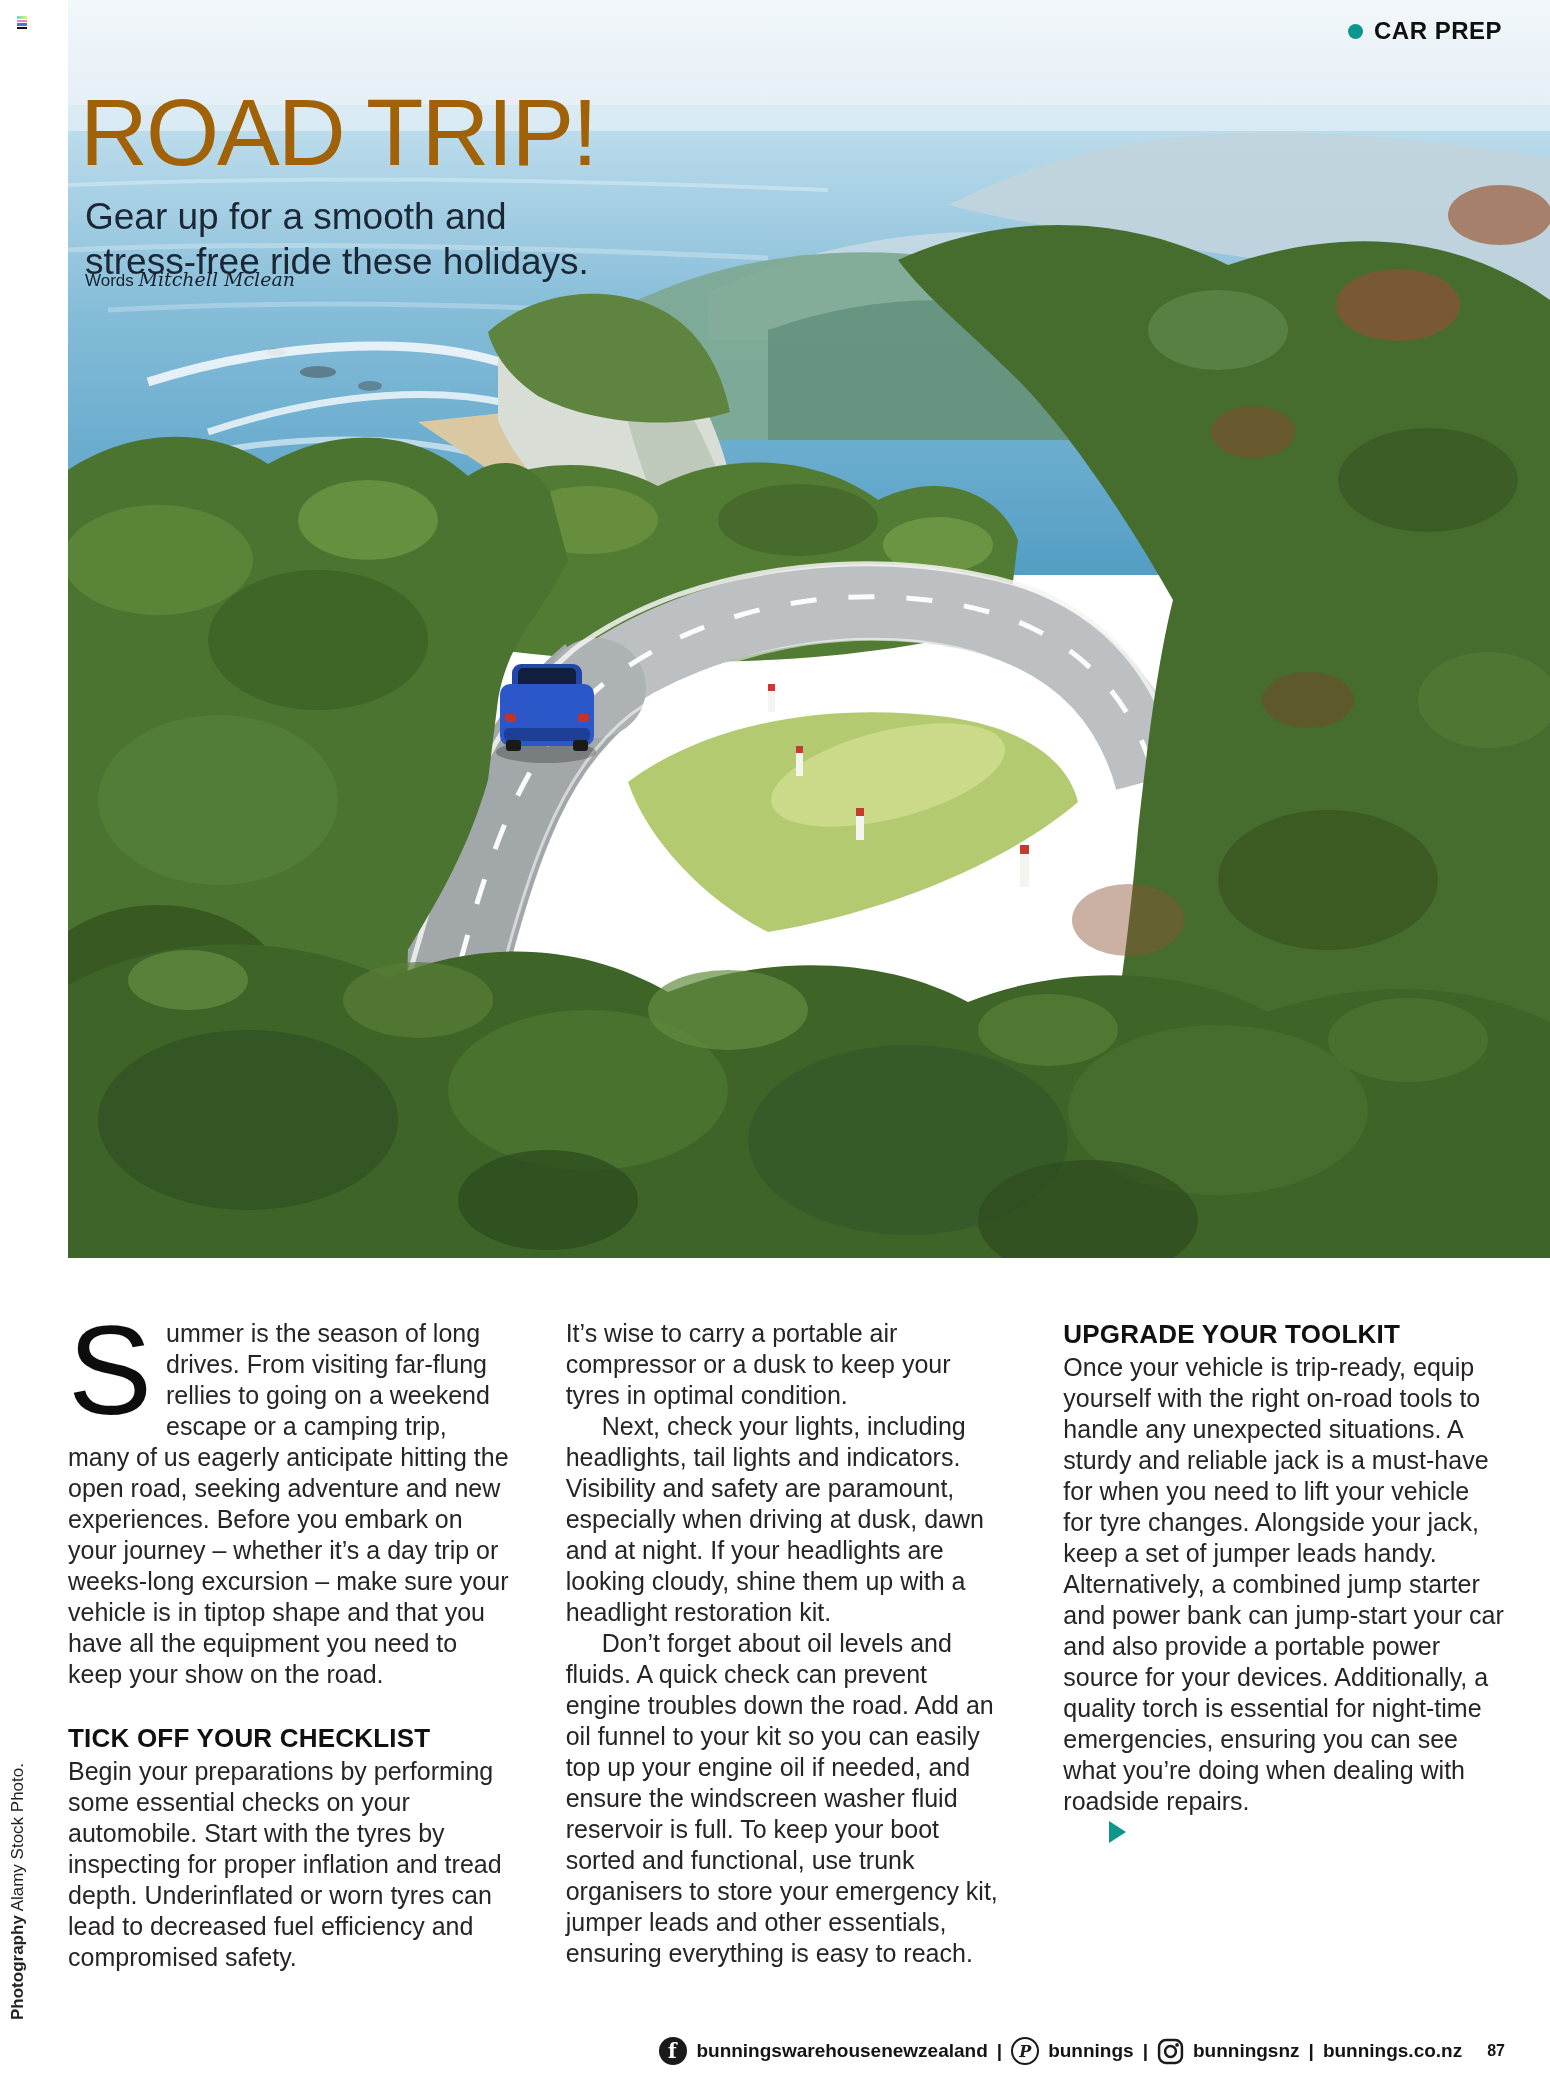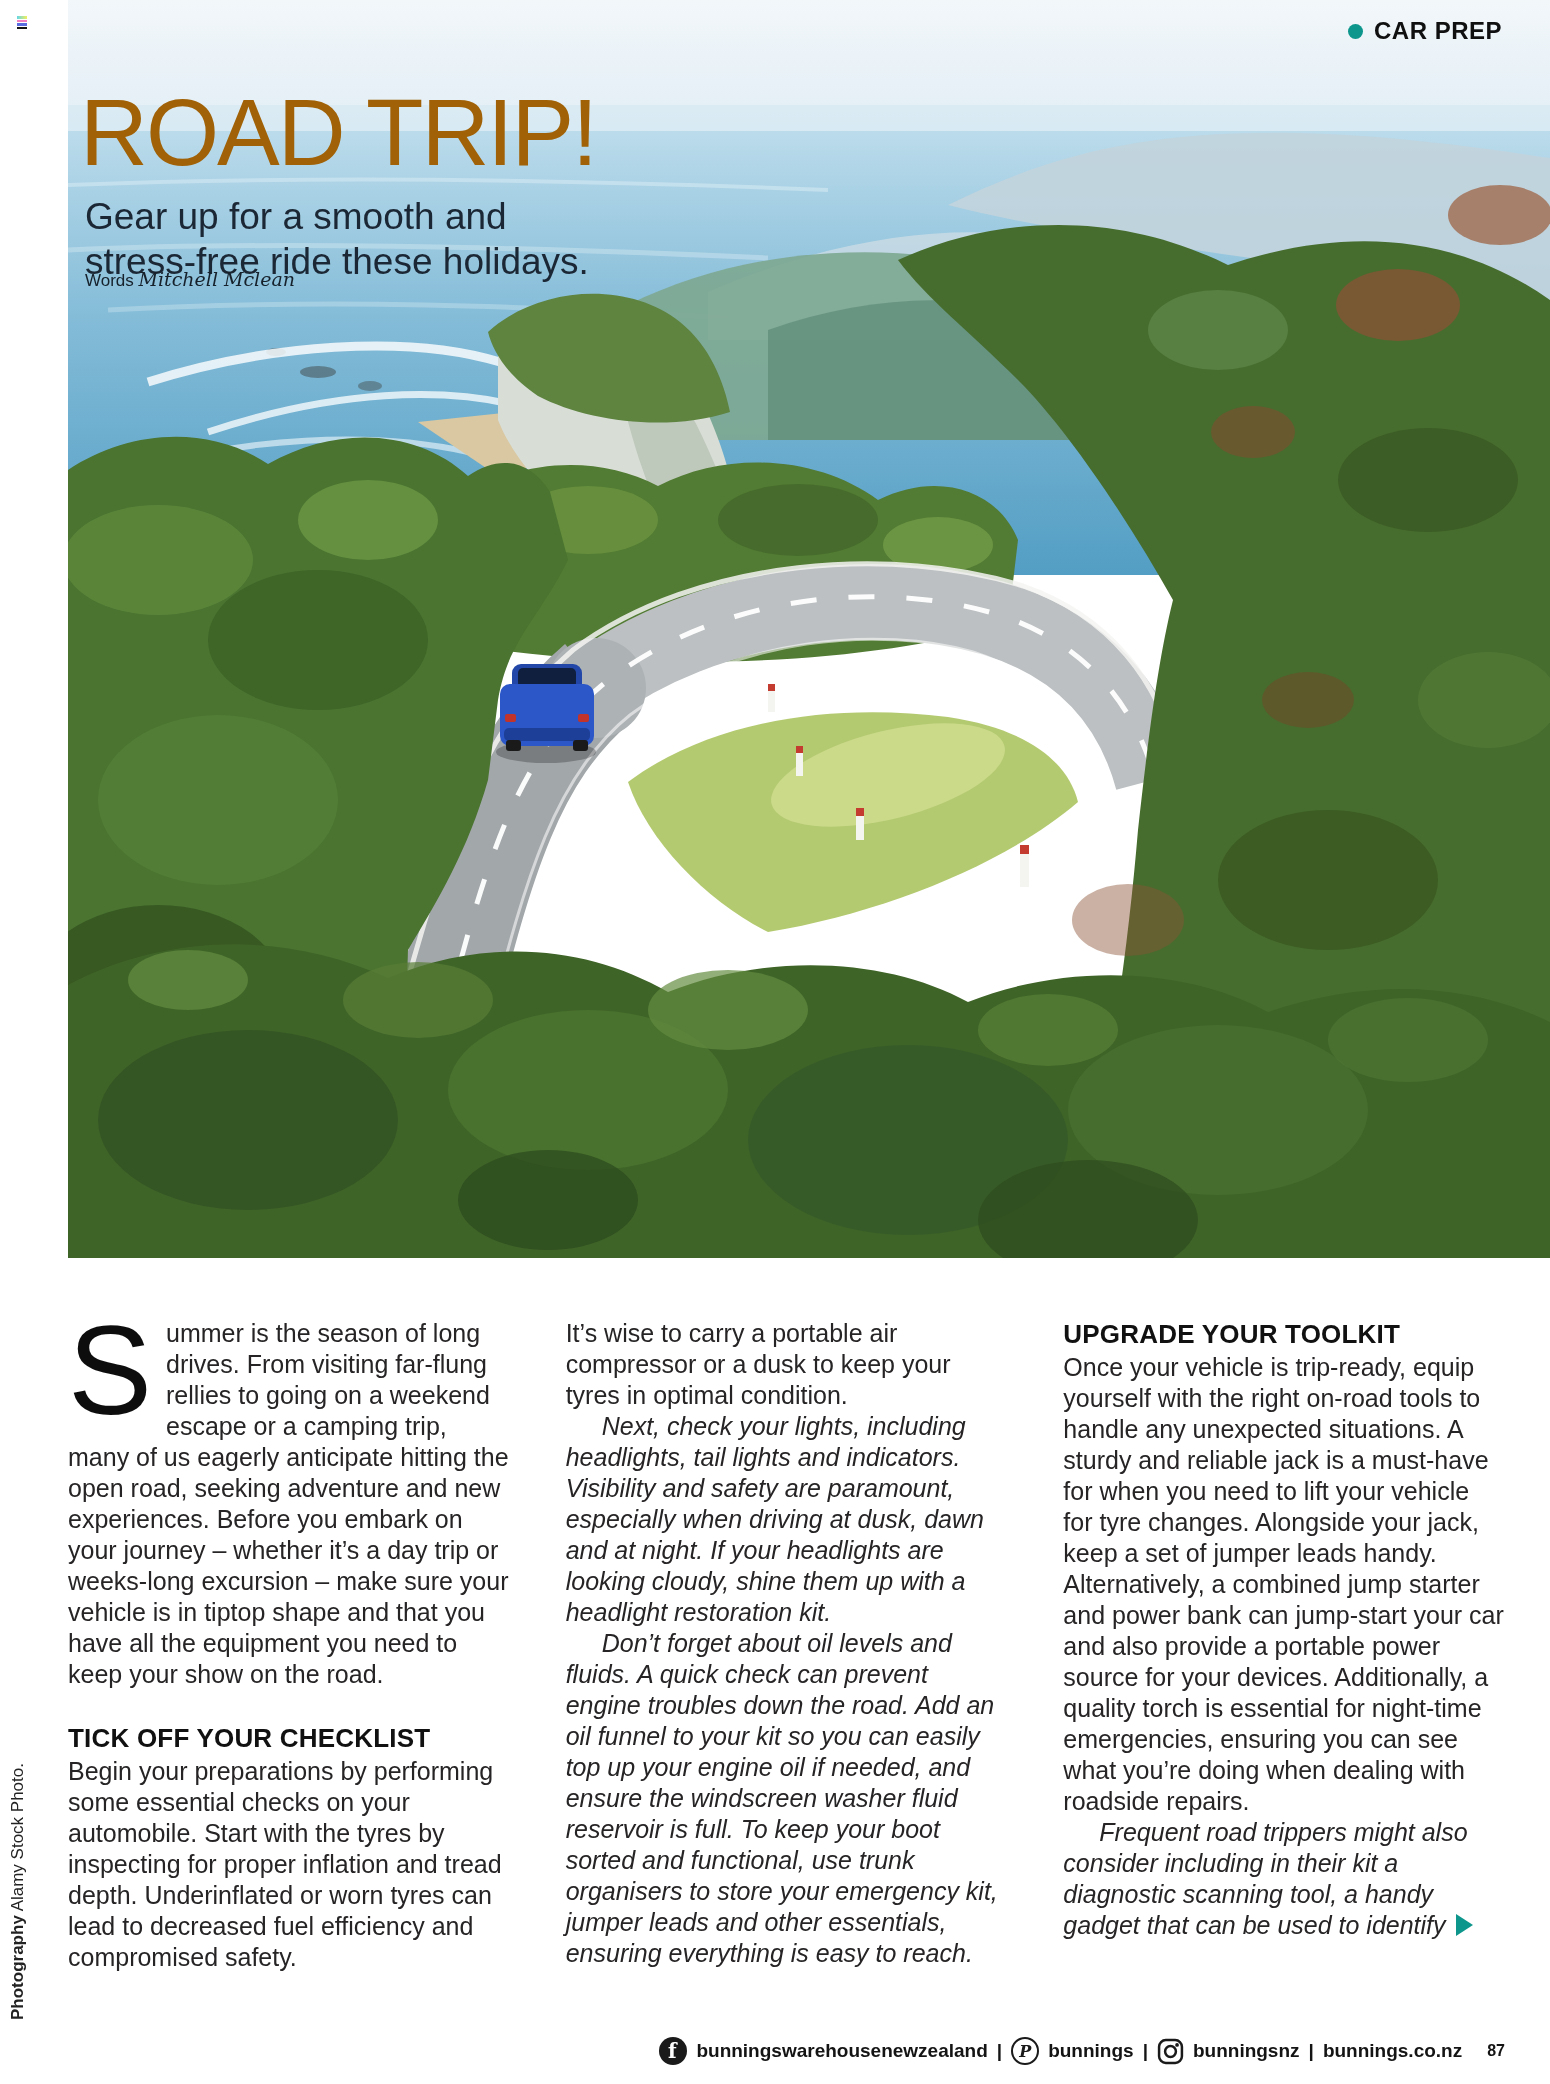--- a/index.html
+++ b/index.html
@@ -39,21 +39,21 @@
   
   .credit { position:absolute; left:8px; top:2020px; transform:rotate(-90deg);
             transform-origin:0 0; white-space:nowrap; font-size:17px; color:#222; }
   .credit b { font-weight:700; }
 
   
   .article { position:absolute; left:68px; top:1318px; width:1437px;
              display:flex; gap:56px; font-size:25px; line-height:1.24; color:#262425; }
   .col { flex:1 1 0; }
   .col p { margin:0; }
-  .col p.indent { text-indent:36px;font-style:italic; }
+  .col p.indent { text-indent:36px; }
   .dropcap { float:left; font-size:126px; line-height:97px; padding:4px 14px 0 0;
              font-weight:400; color:#0d0d0d; }
   .section-heading { font-size:26px; font-weight:700; letter-spacing:.2px; color:#111;
                      margin-top:32px; margin-bottom:2px; }
   .col .section-heading:first-child { margin-top:0; }
   .arrow { display:inline-block; width:0; height:0; margin-left:10px;
            border-left:17px solid #0d968b; border-top:11px solid transparent;
            border-bottom:11px solid transparent; vertical-align:-2px; }
 
   
@@ -255,21 +255,21 @@
 
     <div class="col">
       <p>It’s wise to carry a portable air compressor or a dusk to keep your tyres in optimal condition.</p>
       <p class="indent">Next, check your lights, including headlights, tail lights and indicators. Visibility and safety are paramount, especially when driving at dusk, dawn and at night. If your headlights are looking cloudy, shine them up with a headlight restoration kit.</p>
       <p class="indent">Don’t forget about oil levels and fluids. A quick check can prevent engine troubles down the road. Add an oil funnel to your kit so you can easily top up your engine oil if needed, and ensure the windscreen washer fluid reservoir is full. To keep your boot sorted and functional, use trunk organisers to store your emergency kit, jumper leads and other essentials, ensuring everything is easy to reach.</p>
     </div>
 
     <div class="col">
       <h3 class="section-heading">UPGRADE YOUR TOOLKIT</h3>
       <p>Once your vehicle is trip-ready, equip yourself with the right on-road tools to handle any unexpected situations. A sturdy and reliable jack is a must-have for when you need to lift your vehicle for tyre changes. Alongside your jack, keep a set of jumper leads handy. Alternatively, a combined jump starter and power bank can jump-start your car and also provide a portable power source for your devices. Additionally, a quality torch is essential for night-time emergencies, ensuring you can see what you’re doing when dealing with roadside repairs.</p>
-      <p class="indent"><span>Frequent road trippers might also consider including in their kit a diagnostic scanning tool, a handy gadget that can be used to identify</span><span class="arrow"></span></p>
+      <p class="indent"><span class="arrow"></span></p>
     </div>
   </div>
 
   <div class="footer">
     <span class="icon-fb">f</span>
     <span>bunningswarehousenewzealand</span>
     <span>|</span>
     <span class="icon-pin">P</span>
     <span>bunnings</span>
     <span>|</span>

